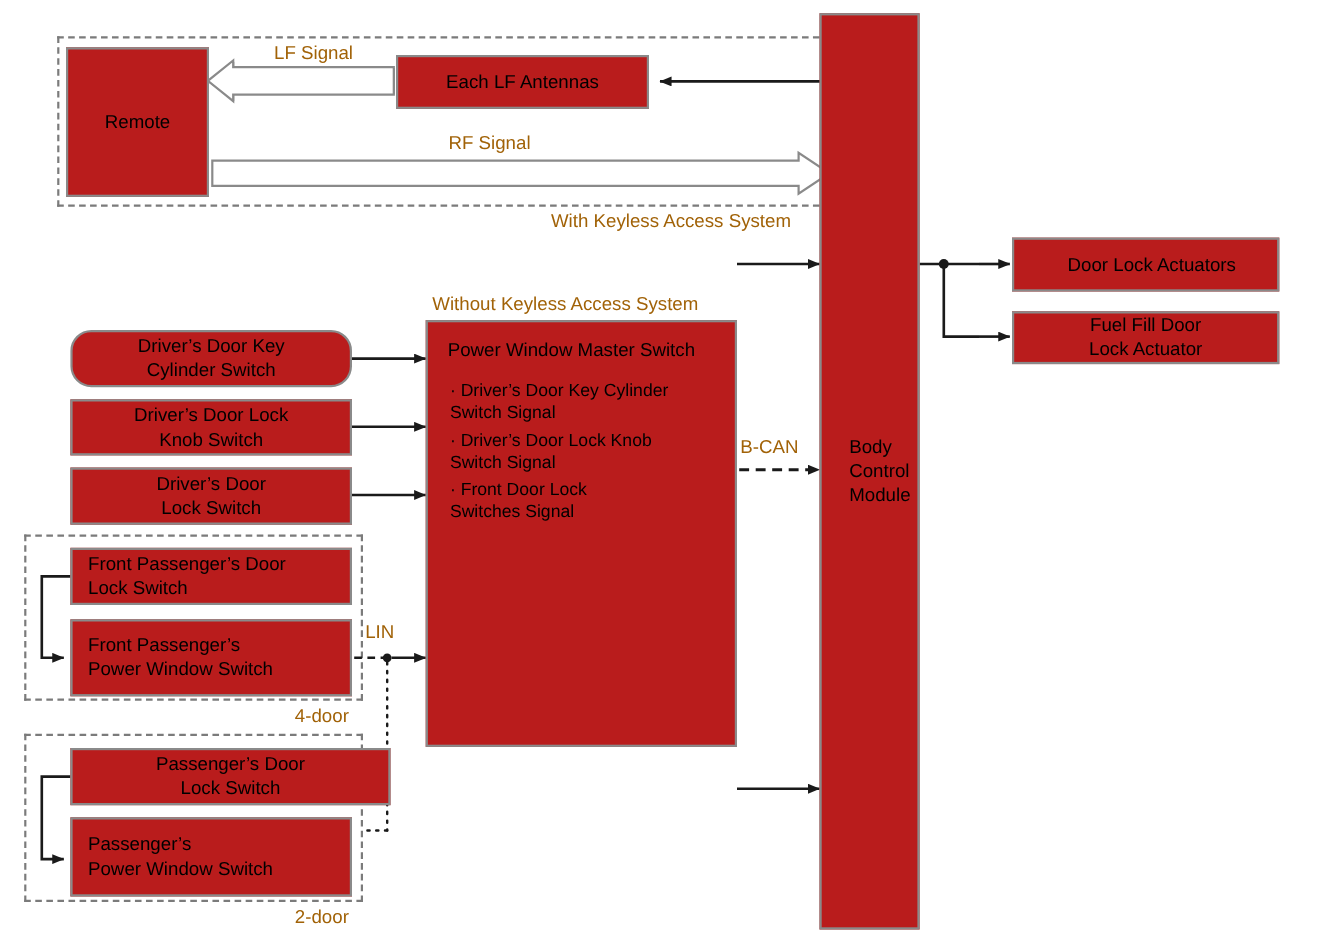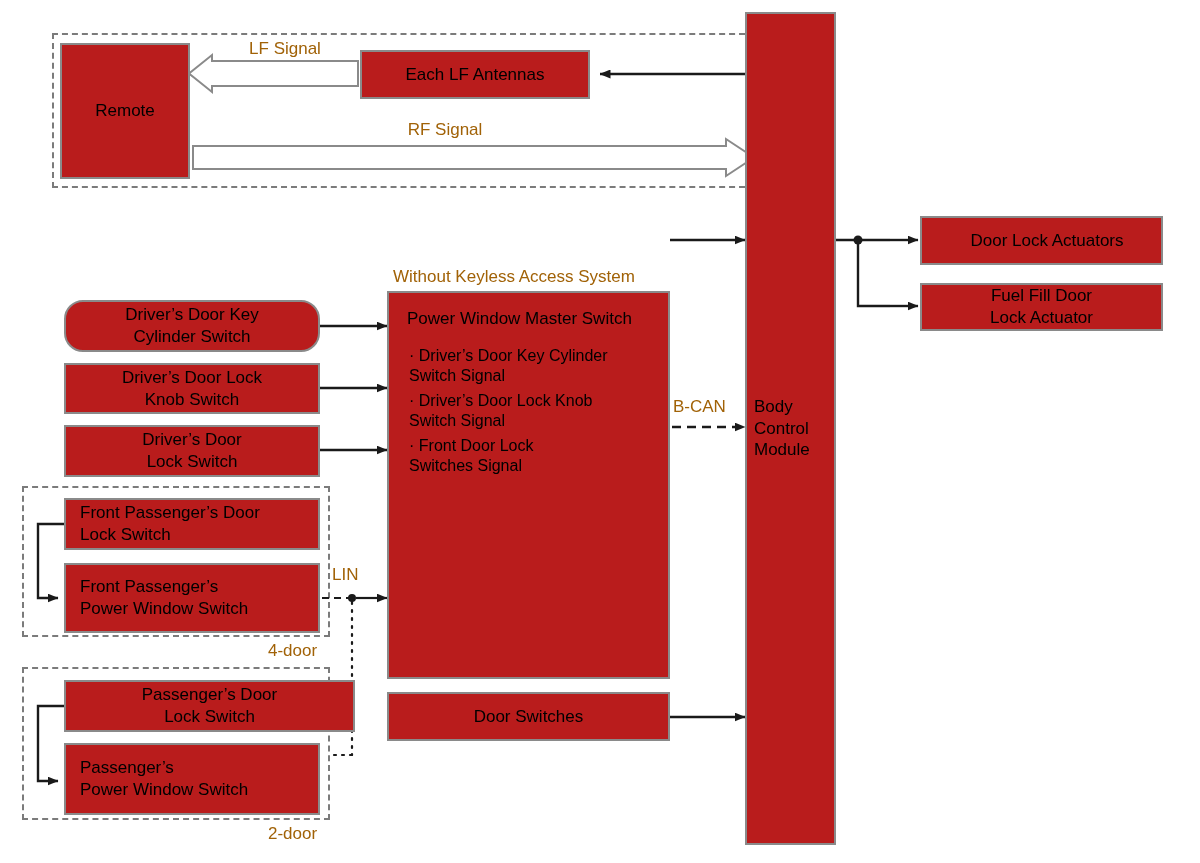--- a/index.html
+++ b/index.html
@@ -151,20 +151,21 @@
   </svg>
 
   <div class="box" style="left:60px; top:43px; width:130px; height:136px;">Remote</div>
 
   <div class="box" style="left:360px; top:50px; width:230px; height:49px;">Each LF Antennas</div>
 
   <div class="label center" style="left:200px; top:38px; width:170px;">LF Signal</div>
 
   <div class="label center" style="left:300px; top:119px; width:290px;">RF Signal</div>
 
+  <div class="label center" style="left:430px; top:190px; width:360px;">With Keyless Access System</div>
 
 
   <div class="label" style="left:393px; top:266px; width:320px;">Without Keyless Access System</div>
 
   <div class="box left-align" style="left:387px; top:291px; width:283px; height:388px; flex-direction:column;">
     <div class="pwms-title" style="margin:3px 0 16px 4px;">Power Window Master Switch</div>
     <div class="pwms-list" style="margin:0 0 4px 6px;">· Driver’s Door Key Cylinder
 Switch Signal</div>
     <div class="pwms-list" style="margin:0 0 4px 6px;">· Driver’s Door Lock Knob
 Switch Signal</div>
@@ -190,28 +191,27 @@
   <div class="label" style="left:268px; top:640px;">4-door</div>
 
   <div class="box left-align" style="left:64px; top:680px; width:291px; height:52px; align-items:center; justify-content:center; text-align:center;">Passenger’s Door
 Lock Switch</div>
 
   <div class="box left-align" style="left:64px; top:743px; width:256px; height:72px; align-items:center;">Passenger’s
 Power Window Switch</div>
 
   <div class="label" style="left:268px; top:823px;">2-door</div>
 
-  <div class="box" style="left:387px; top:692px; width:283px; height:49px;">Door Switches</div>
 
   <div class="label" style="left:332px; top:564px;">LIN</div>
 
   <div class="label" style="left:673px; top:396px;">B-CAN</div>
 
   <div class="box" style="left:745px; top:12px; width:91px; height:833px; align-items:center; justify-content:center;">
-    <span style="display:block; text-align:left; width:100%; padding-left:7px; box-sizing:border-box;">Body
+    <span style="display:block; text-align:left; width:100%; padding-left:25px; box-sizing:border-box;">Body
 Control
 Module</span>
   </div>
 
   <div class="box" style="left:920px; top:216px; width:243px; height:49px;padding-left:11px;">Door Lock Actuators</div>
 
   <div class="box" style="left:920px; top:283px; width:243px; height:48px;">Fuel Fill Door
 Lock Actuator</div>
 
 </div>

